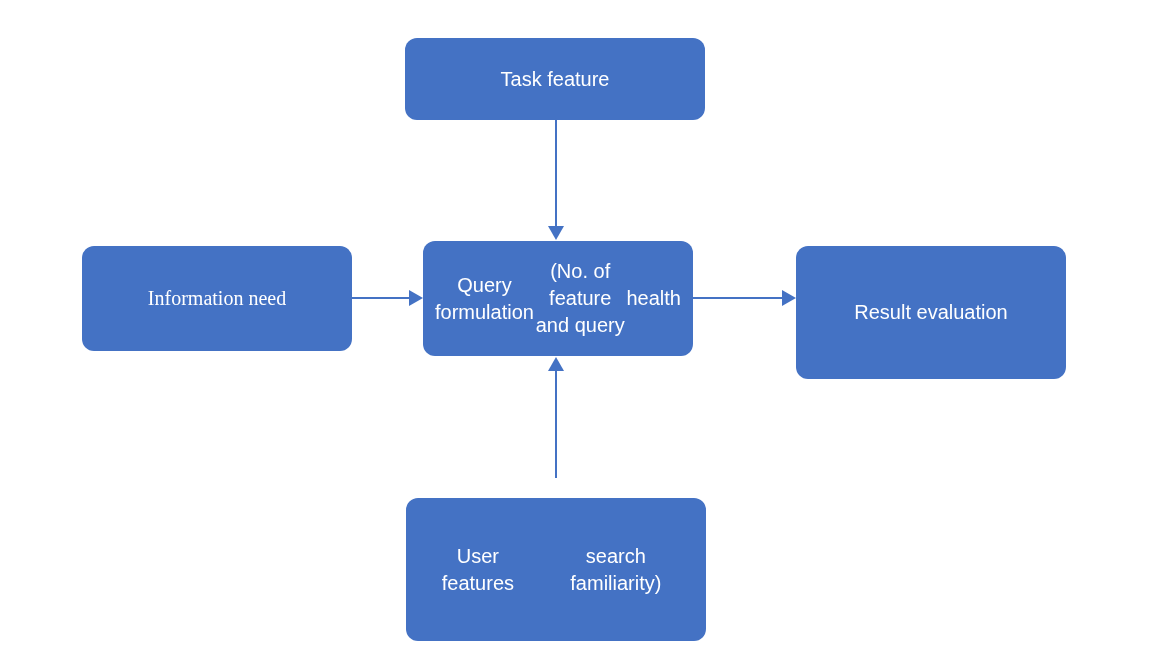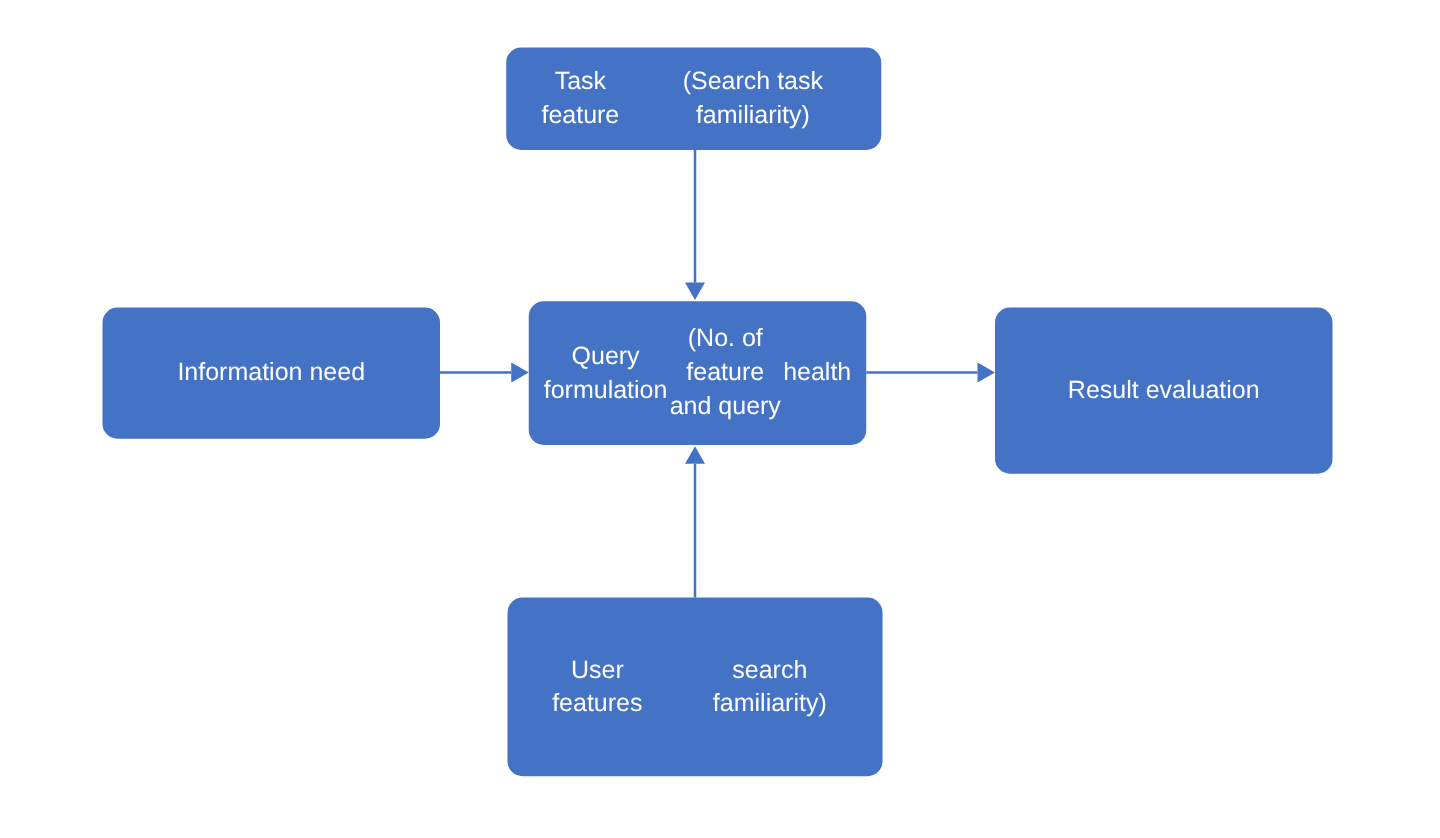--- a/index.html
+++ b/index.html
@@ -65,38 +65,37 @@
       border-left: 8px solid transparent;
       border-right: 8px solid transparent;
       border-bottom: 14px solid #4472c4;
     }
   </style>
 </head>
 <body>
 
 <div class="node" style="left:405px; top:38px; width:300px; height:82px;">
   <span class="node-line">Task feature</span>
-  <span class="node-line">(Search task familiarity)</span>
 </div>
 
-<div class="node" style="left:82px; top:246px; width:270px; height:105px;">
+<div class="node" style="left:82px; top:246px; width:270px; height:105px;font-family:Liberation Serif, serif;">
   <span class="node-line">Information need</span>
 </div>
 
 <div class="node" style="left:423px; top:241px; width:270px; height:115px;">
   <span class="node-line">Query formulation</span>
   <span class="node-line">(No. of feature and query</span>
   <span class="node-line">health</span>
 </div>
 
 <div class="node" style="left:796px; top:246px; width:270px; height:133px;">
   <span class="node-line">Result evaluation</span>
 </div>
 
-<div class="node" style="left:406px; top:478px; width:300px; height:143px;">
+<div class="node" style="left:406px; top:498px; width:300px; height:143px;">
   <span class="node-line">User features</span>
   <span class="node-line">search familiarity)</span>
 </div>
 
 <div class="arrow">
   <div class="arrow-line-v" style="left:555px; top:120px; height:106px;"></div>
   <div class="arrow-head-down" style="left:548px; top:226px;"></div>
 </div>
 
 <div class="arrow">

